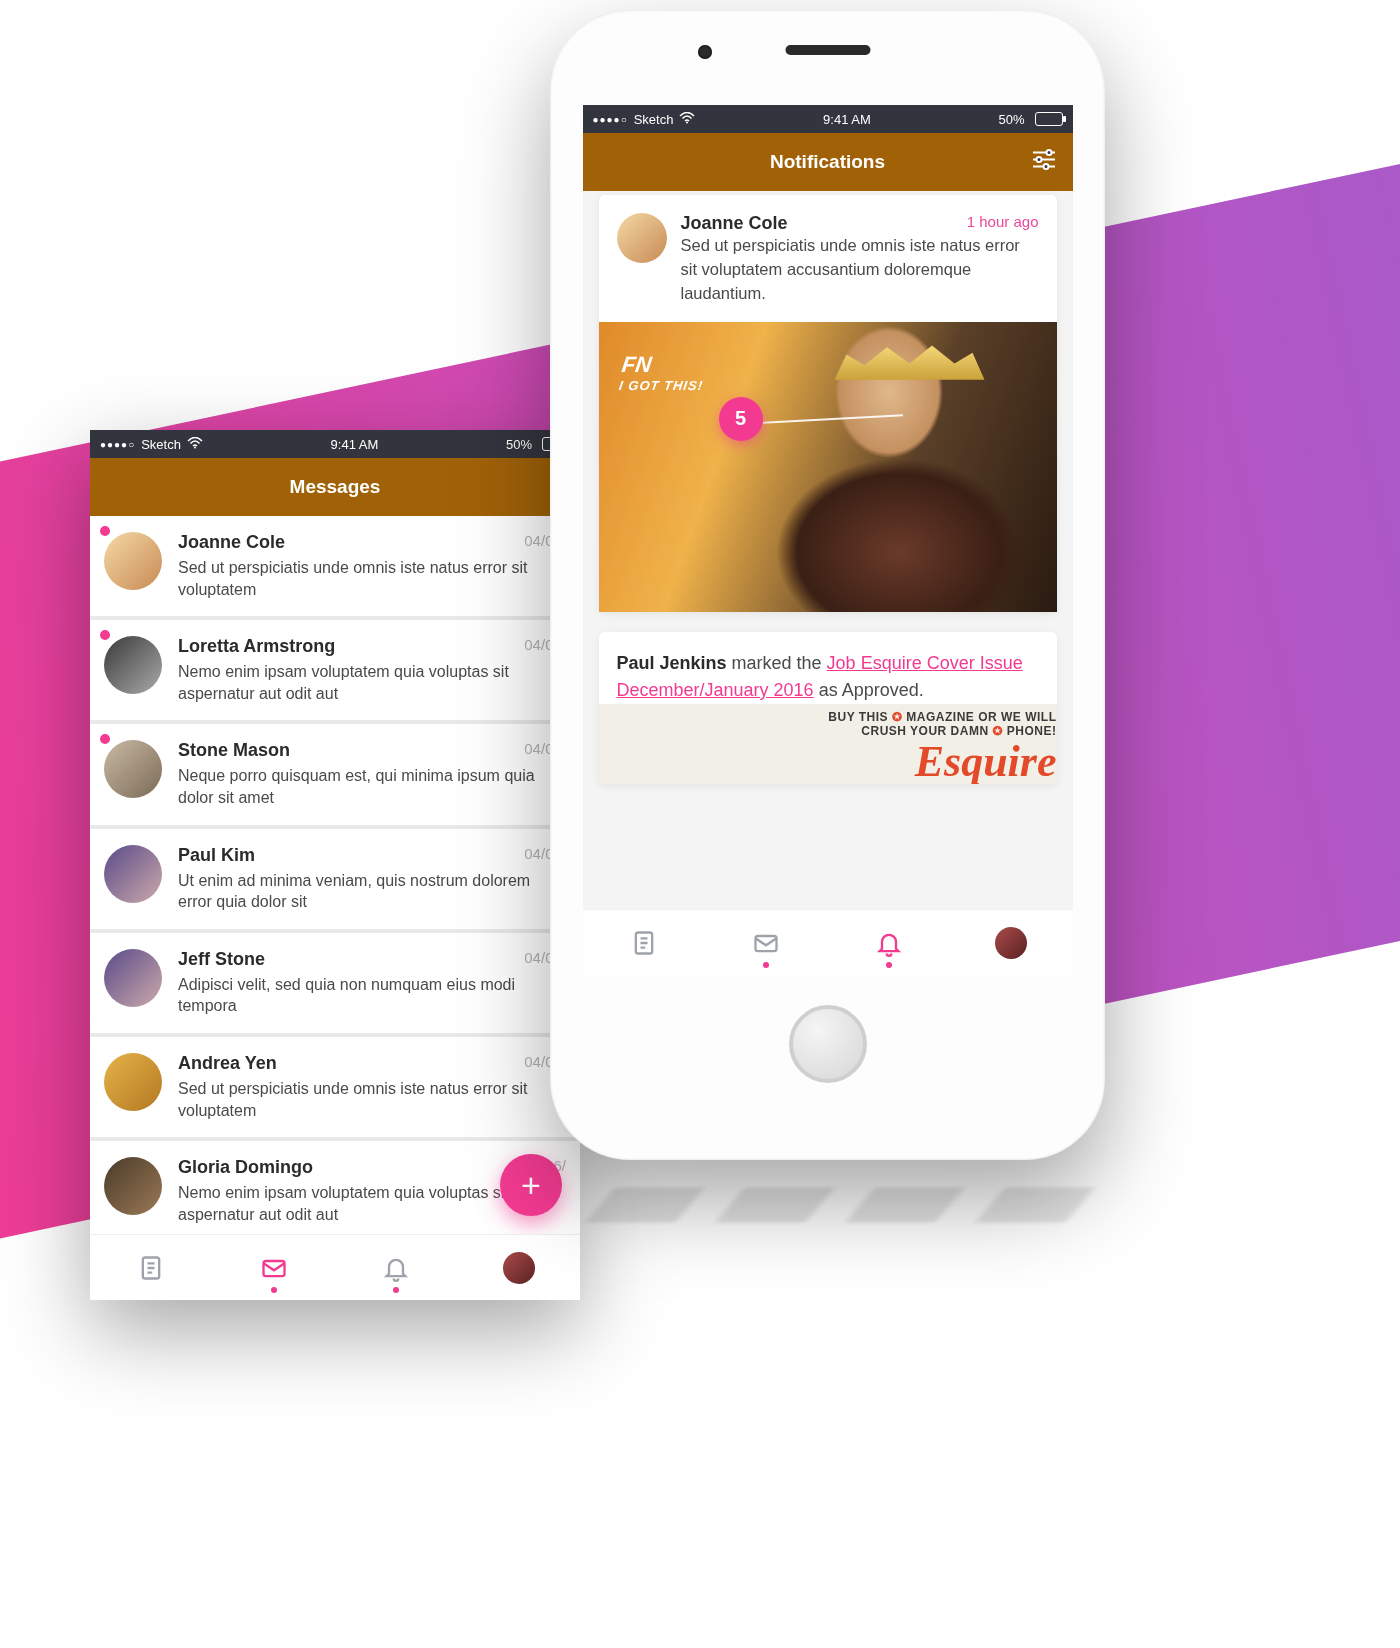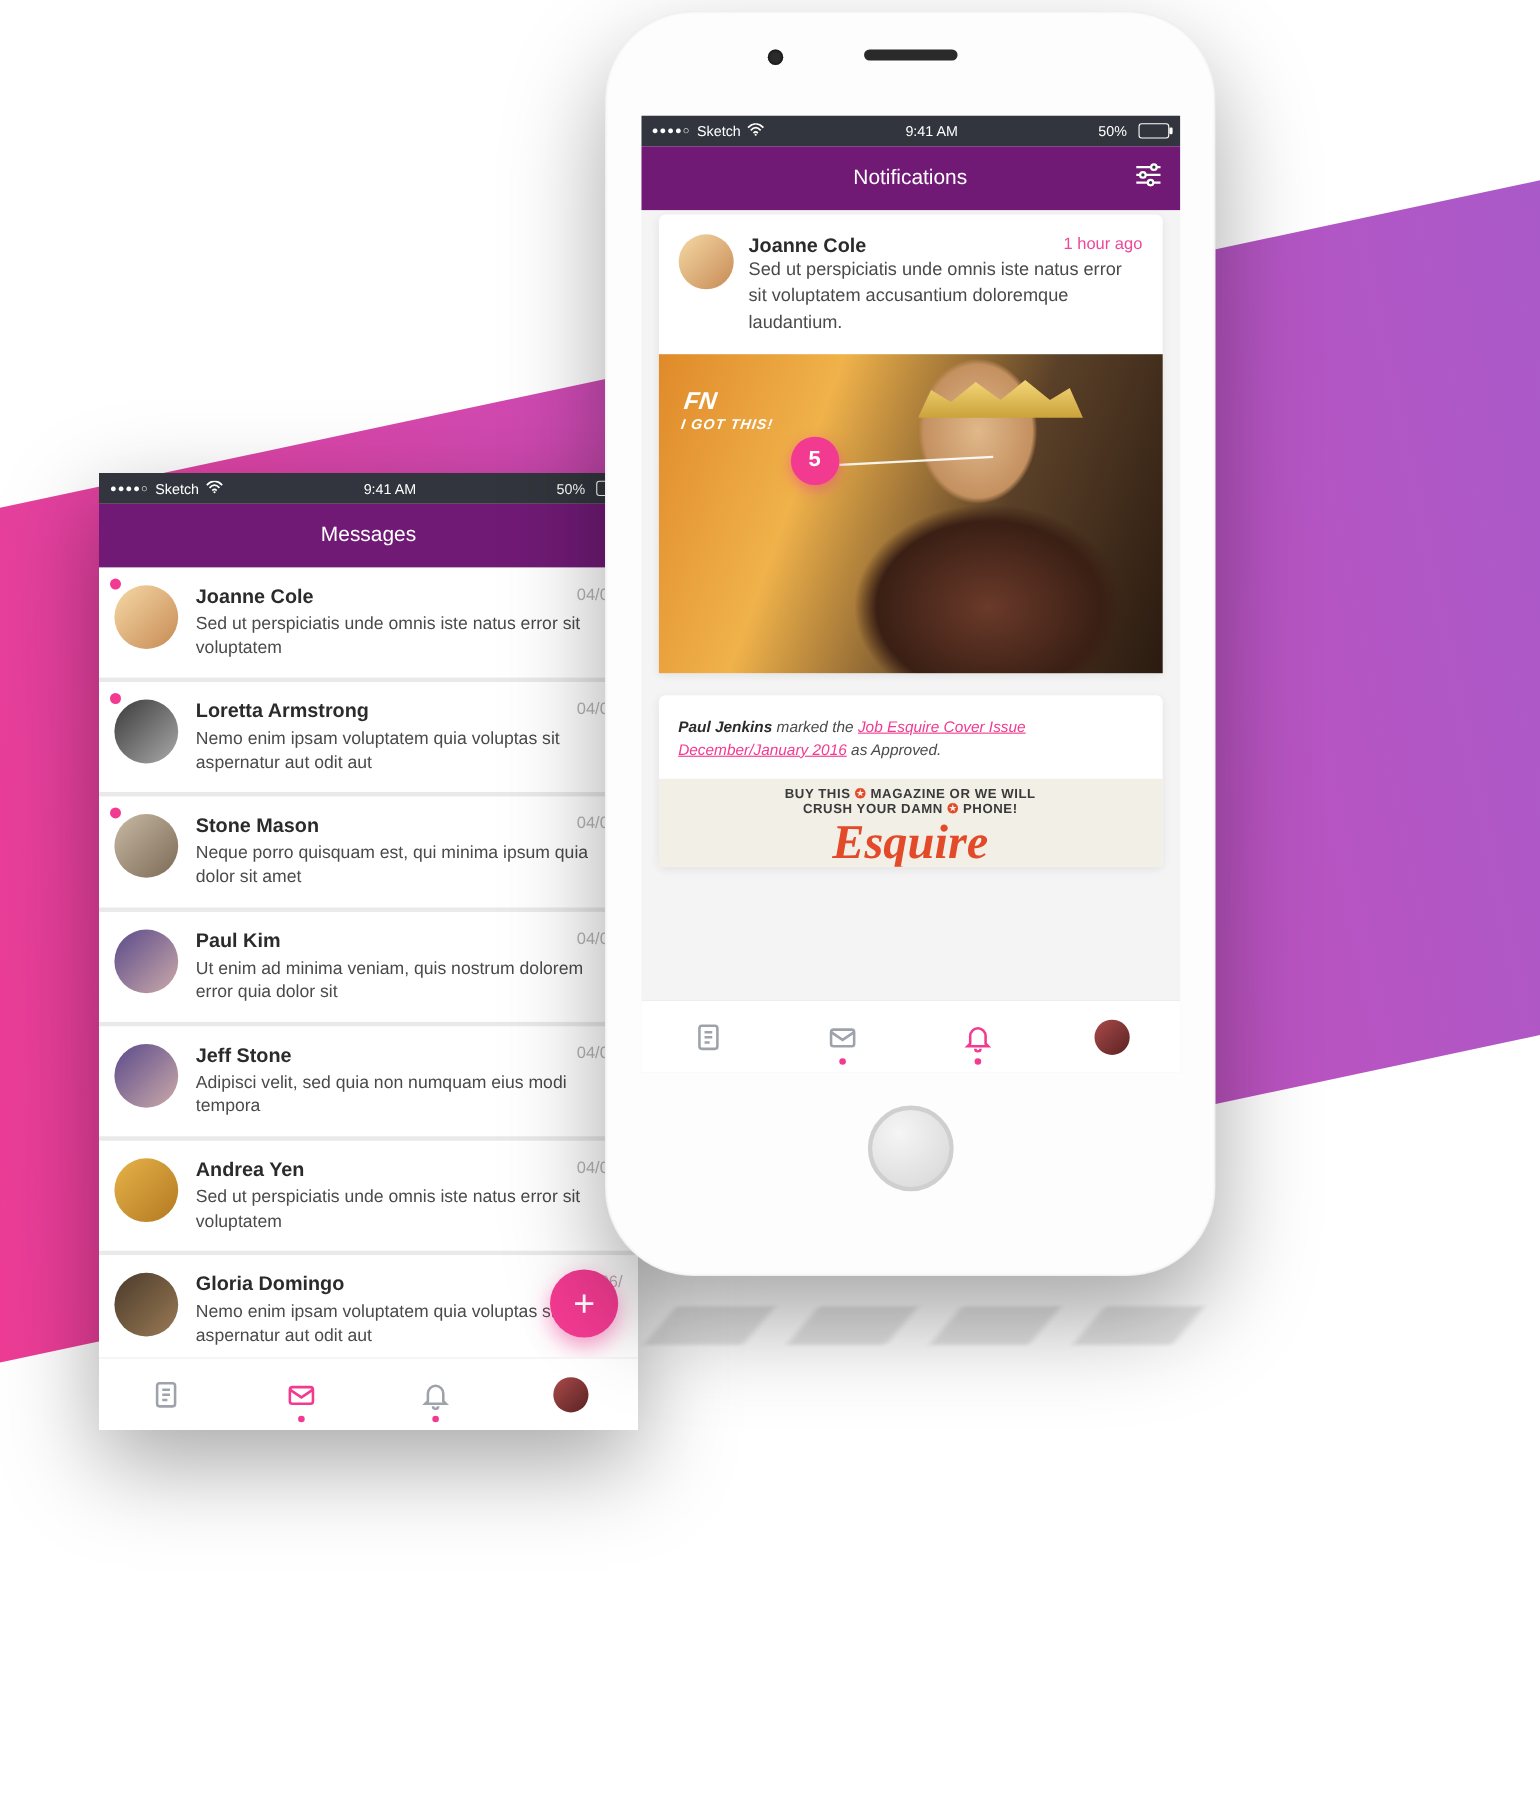--- a/index.html
+++ b/index.html
@@ -67,23 +67,23 @@
   }
   .statusbar .left, .statusbar .right { display:flex; align-items:center; gap:6px; }
   .dots { letter-spacing:1px; font-size:10px; }
   .battery { display:inline-flex; align-items:center; }
   .battery .shell { width:28px; height:14px; border:1.5px solid #fff; border-radius:3px; position:relative; margin-left:4px;}
   .battery .shell::after { content:""; position:absolute; right:-4px; top:3px; width:2.5px; height:6px; background:#fff; border-radius:1px;}
   .battery .fill { height:100%; background:#ffcf33; width:50%; border-radius:1px;}
   .battery.gray .fill { background:#ccc; }
 
   .appheader {
-    height: 58px; background:#701a75; color:#fff;
+    height: 58px; background:#a16207; color:#fff;
     display:flex; align-items:center; justify-content:center;
-    font-size:19px; font-weight:400; position:relative;
+    font-size:19px; font-weight:700; position:relative;
   }
   .appheader .settings-icon { position:absolute; right:16px; top:50%; transform:translateY(-50%); }
 
   
   .msg-list { background:#e9e9e9; }
   .msg-item {
     background:#fff; margin-bottom:4px;
     display:flex; padding:16px 14px; gap:16px;
     position:relative;
   }
@@ -178,27 +178,27 @@
     box-shadow:0 4px 12px rgba(242,58,145,0.5);
   }
   .comment-line { position:absolute; left:164px; top:96px; width:140px; height:2px; background:#fff; opacity:.9; transform:rotate(-3deg);}
 
   .notif-card2 { background:#fff; border-radius:6px; padding:18px; box-shadow:0 2px 8px rgba(0,0,0,0.07);}
   .notif-card2 .toprow{ display:flex; align-items:center; justify-content:space-between; margin-bottom:14px;}
   .notif-card2 .status-dot{ width:14px; height:14px; border-radius:50%; background:#9add2d; margin-right:14px;}
   .notif-card2 .avatar { width:42px; height:42px; border-radius:50%;}
   .notif-card2 .toprow .left{display:flex; align-items:center;}
   .link { color:#f23a91; text-decoration: underline; }
-  .notif2-text { font-size:14px; color:#4a4a4a; line-height:1.5;font-style:italic; }
+  .notif2-text { font-size:18px; color:#4a4a4a; line-height:1.5; }
   .notif2-text b{ color:#2b2b2b; }
 
   .esquire-strip {
-    margin:16px -18px -18px; height:80px;
+    margin:0 -18px -18px; height:80px;
     background:#f2efe6; position:relative; overflow:hidden;
-    display:flex; flex-direction:column; align-items:center; padding-top:6px;
+    display:flex; flex-direction:column; align-items:flex-end; padding-top:6px;
   }
   .esquire-strip .tag1{ font-size:12px; font-weight:800; letter-spacing:.5px; color:#3a3a3a;}
   .esquire-strip .tag1 .o{color:#e34a2a;}
   .esquire-strip .logo{ font-family: Georgia, 'Times New Roman', serif; font-style:italic; font-weight:700; font-size:44px; color:#e34a2a; line-height:.9; transform:translateY(4px);}
 
   
   .floor-shadows { position:absolute; left:560px; top:1170px; width:560px; height:120px; z-index:2; display:flex; gap:40px; justify-content:center;}
   .floor-shadows span{ width:90px; height:70px; background:#2a2a2a; opacity:.12; filter:blur(3px); transform:skewX(-40deg) scaleY(.5);}
 </style>
 </head>

